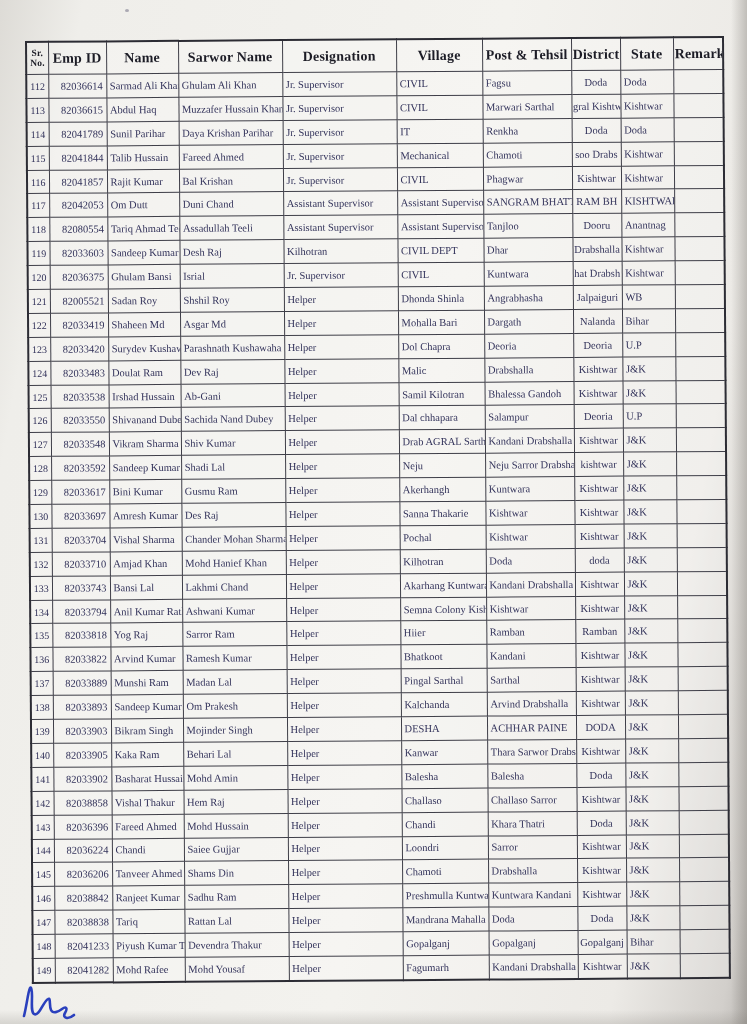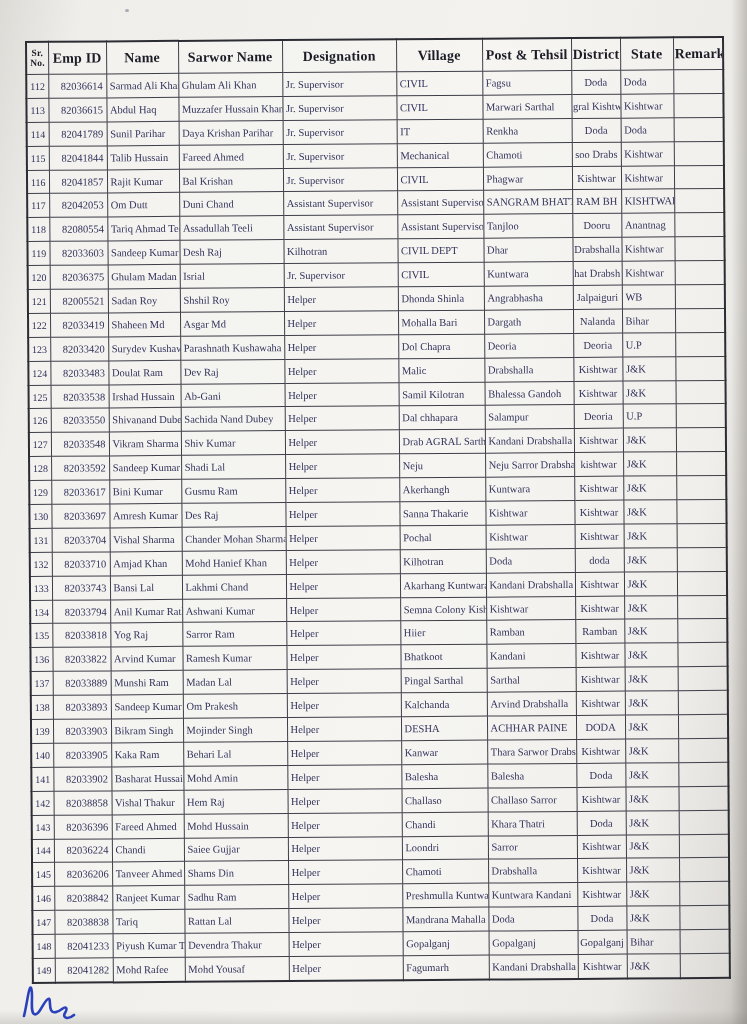--- a/index.html
+++ b/index.html
@@ -180,21 +180,21 @@
           <td class="col-designation">Kilhotran</td>
           <td class="col-village">CIVIL DEPT</td>
           <td class="col-post_tehsil">Dhar</td>
           <td class="col-district">Drabshalla</td>
           <td class="col-state">Kishtwar</td>
           <td class="col-remarks"></td>
         </tr>
         <tr>
           <td class="col-sr_no">120</td>
           <td class="col-emp_id">82036375</td>
-          <td class="col-name">Ghulam Madan</td>
+          <td class="col-name">Ghulam Bansi</td>
           <td class="col-father_name">Isrial</td>
           <td class="col-designation">Jr. Supervisor</td>
           <td class="col-village">CIVIL</td>
           <td class="col-post_tehsil">Kuntwara</td>
           <td class="col-district">hat Drabsh</td>
           <td class="col-state">Kishtwar</td>
           <td class="col-remarks"></td>
         </tr>
         <tr>
           <td class="col-sr_no">121</td>

